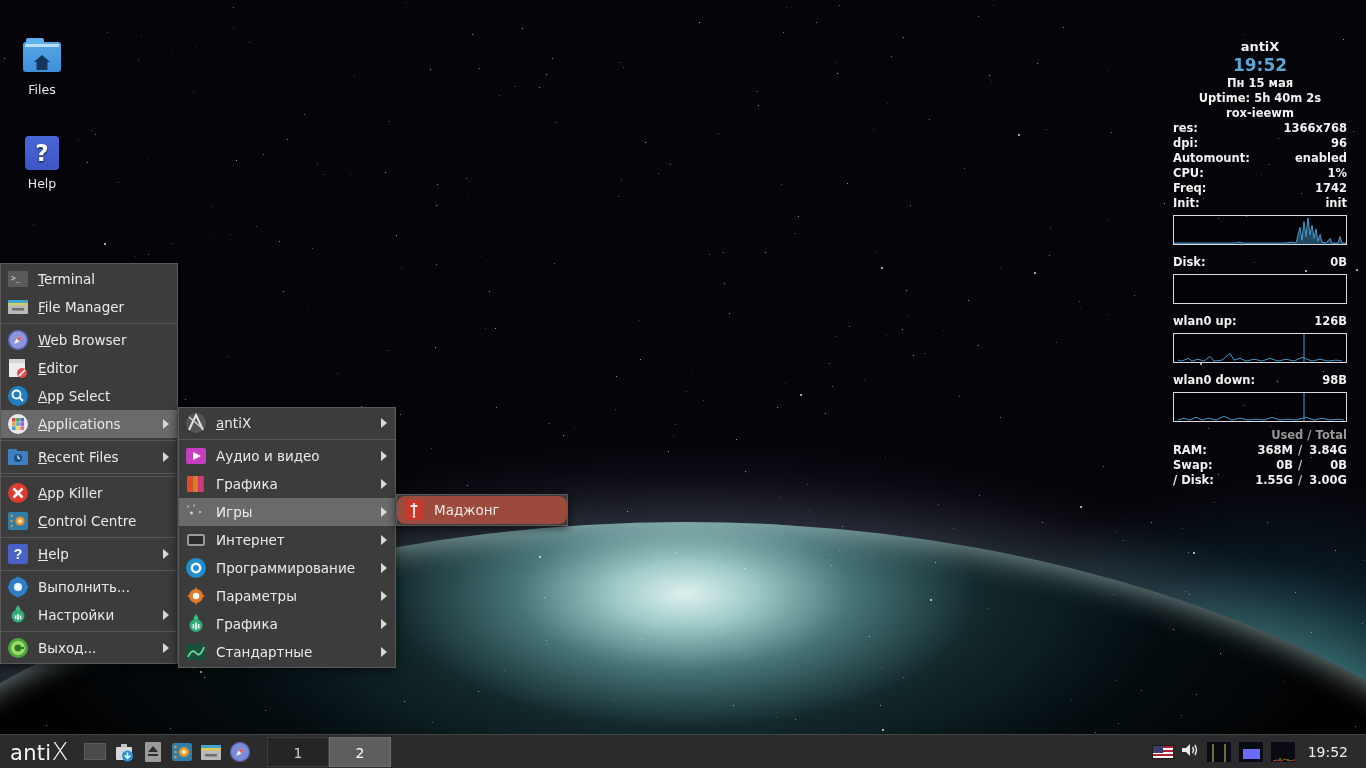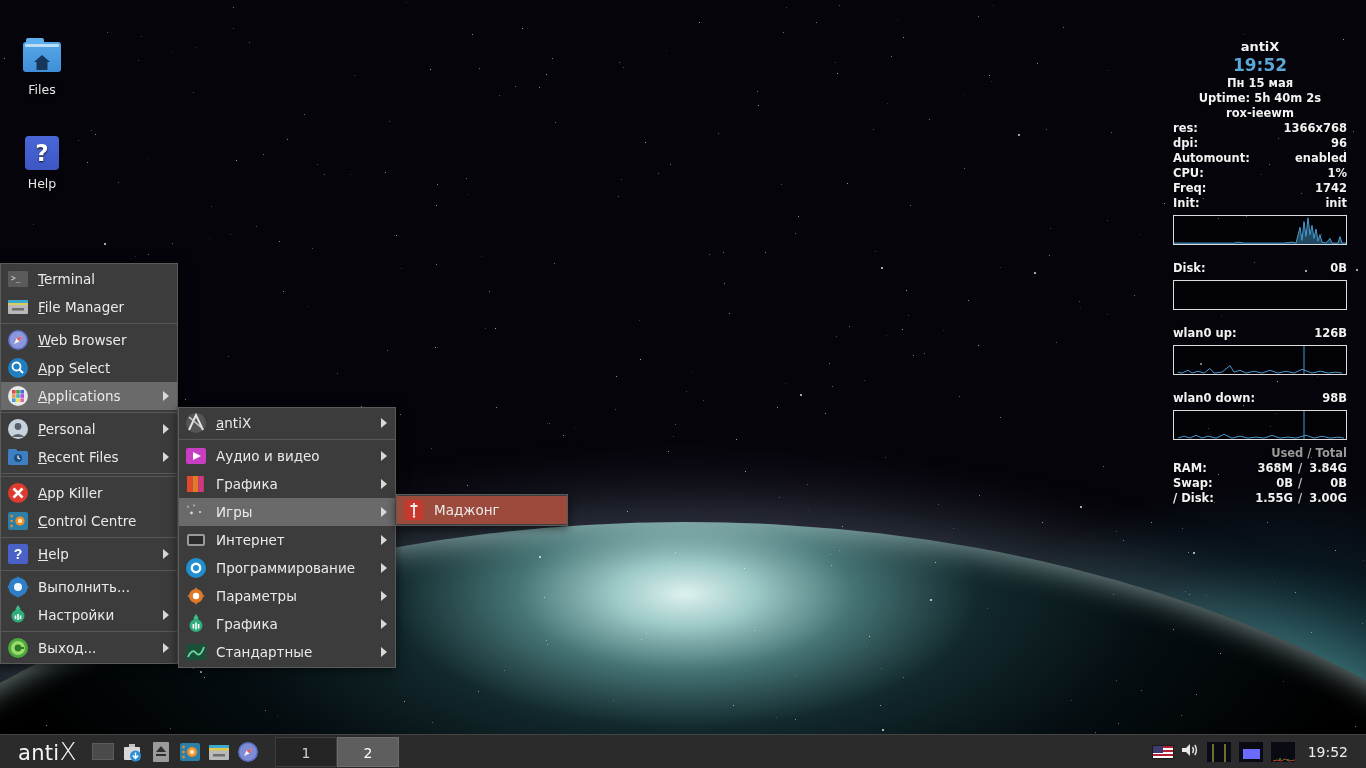--- a/index.html
+++ b/index.html
@@ -105,21 +105,21 @@
   }
   .conky .ctr { text-align: center; }
   .conky .host { color: #f2f2f2; font-size: 13px; line-height: 17px; }
   .conky .clock { color: #5aa7d8; font-size: 17px; line-height: 21px; }
   .conky .row { display: flex; justify-content: space-between; }
   .conky .graph {
     height: 30px; border: 1px solid #dcdcdc; margin: 4px 0 5px;
     background: rgba(0,0,0,0.25); position: relative; overflow: hidden;
   }
   .conky .graph svg { display: block; width: 100%; height: 100%; }
-  .conky .sect-label { margin-top: 16px; text-align: center; }
+  .conky .sect-label { margin-top: 10px; text-align: center; }
   .conky .ut-head { text-align: right; color: #5aa7d8; margin-top: 6px; }
   .conky .ut-head span { color: #9a9a9a; }
   .conky .mrow { display: flex; font-size: 11.5px; line-height: 15px; }
   .conky .mrow .k { width: 58px; }
   .conky .mrow .u { width: 62px; text-align: right; }
   .conky .mrow .sep { width: 14px; text-align: center; color: #bdbdbd; }
   .conky .mrow .t { flex: 1; text-align: right; }
 
   
   .menu {
@@ -130,21 +130,21 @@
     padding: 1px 0;
     font-family: "DejaVu Sans", sans-serif;
   }
   .mi {
     display: flex; align-items: center;
     height: 28px; padding: 0 8px 0 6px;
     color: #eaeaea; font-size: 13.5px; white-space: nowrap;
     position: relative;
   }
   .mi.sel { background: #6a6a6a; }
-  .mi.sel-red { background: #9b4a3c; }
+  .mi.sel-red { background: #9b4a3c; border-radius: 8px; }
   .mi .mi-ic {
     width: 22px; height: 22px; margin-right: 9px;
     flex: 0 0 22px; border-radius: 2px; position: relative;
     display: flex; align-items: center; justify-content: center;
     font-size: 13px; line-height: 1; color: #fff; overflow: hidden;
   }
   .mi .mi-label { flex: 1; }
   .mi .mi-label u { text-decoration: underline; }
   .mi .arw {
     width: 0; height: 0; margin-left: 14px;
@@ -162,21 +162,21 @@
     position: absolute; left: 0; right: 0; bottom: 0; height: 34px;
     background: #2b2b2b;
     border-top: 1px solid #444;
     display: flex; align-items: center;
     font-family: "DejaVu Sans", sans-serif;
   }
   .tb-logo {
     color: #f4f4f4; font-size: 21px; padding: 0 9px 0 10px;
     letter-spacing: .3px; line-height: 1;
   }
-  .tb-logo b { font-weight: normal; margin-left: 8px; }
+  .tb-logo b { font-weight: normal; }
   .tb-logo .x { font-size: 25px; font-weight: 300; }
   .tb-launchers { display: flex; align-items: center; gap: 3px; padding-left: 4px; }
   .tb-btn {
     width: 26px; height: 26px; border-radius: 2px;
     display: flex; align-items: center; justify-content: center;
     position: relative; overflow: hidden;
   }
   .tb-ws { display: flex; margin-left: 14px; height: 30px; }
   .tb-ws .ws {
     width: 62px; height: 30px; line-height: 30px; text-align: center;
@@ -679,20 +679,31 @@
             <circle cx="11" cy="11" r="8.4" fill="#8a97dd"></circle>
             <path d="M15 7 L9.5 9.6 L7 15 L12.6 12.4 Z" fill="#f5f5f5"></path>
             <path d="M15 7 L9.5 9.6 L12.6 12.4 Z" fill="#e05a5a"></path>
           </svg>
         </span>
         <span class="mi-label"><u>W</u>eb Browser</span>
       </div>
       <div class="mi">
         <span class="mi-ic">
           <svg width="22" height="22" viewBox="0 0 22 22">
+            <rect x="2" y="2" width="16" height="18" fill="#ececec"></rect>
+            <rect x="2" y="2" width="16" height="4" fill="#d4d4d4"></rect>
+            <circle cx="15" cy="16" r="5" fill="#e05050"></circle>
+            <path d="M12 19 L18 13" stroke="#fff" stroke-width="1.6"></path>
+          </svg>
+        </span>
+        <span class="mi-label"><u>E</u>ditor</span>
+      </div>
+      <div class="mi">
+        <span class="mi-ic">
+          <svg width="22" height="22" viewBox="0 0 22 22">
             <circle cx="11" cy="11" r="10" fill="#1f7fc0"></circle>
             <circle cx="9.5" cy="9.5" r="4" fill="none" stroke="#fff" stroke-width="1.8"></circle>
             <path d="M12.4 12.4 L16 16" stroke="#fff" stroke-width="2"></path>
           </svg>
         </span>
         <span class="mi-label"><u>A</u>pp Select</span>
       </div>
       <div class="mi sel">
         <span class="mi-ic">
           <svg width="22" height="22" viewBox="0 0 22 22">
@@ -708,31 +719,20 @@
             <rect x="13.4" y="13.4" width="3.6" height="3.6" fill="#e06a9a"></rect>
           </svg>
         </span>
         <span class="mi-label"><u>A</u>pplications</span>
         <span class="arw"></span>
       </div>
       <div class="msep"></div>
       <div class="mi">
         <span class="mi-ic">
           <svg width="22" height="22" viewBox="0 0 22 22">
-            <circle cx="11" cy="11" r="10" fill="#c8d2dc"></circle>
-            <circle cx="11" cy="8.5" r="3.4" fill="#57616b"></circle>
-            <path d="M4.5 19 Q11 13 17.5 19 Z" fill="#57616b"></path>
-          </svg>
-        </span>
-        <span class="mi-label"><u>P</u>ersonal</span>
-        <span class="arw"></span>
-      </div>
-      <div class="mi">
-        <span class="mi-ic">
-          <svg width="22" height="22" viewBox="0 0 22 22">
             <rect x="1" y="5" width="20" height="14" rx="1.5" fill="#3d7fc0"></rect>
             <rect x="1" y="3" width="9" height="3" rx="1" fill="#3d7fc0"></rect>
             <circle cx="11" cy="12" r="4" fill="#1d4f80"></circle>
             <path d="M11 9.6 L11 12 L13 13" stroke="#fff" stroke-width="1.2" fill="none"></path>
           </svg>
         </span>
         <span class="mi-label"><u>R</u>ecent Files</span>
         <span class="arw"></span>
       </div>
       <div class="msep"></div>

